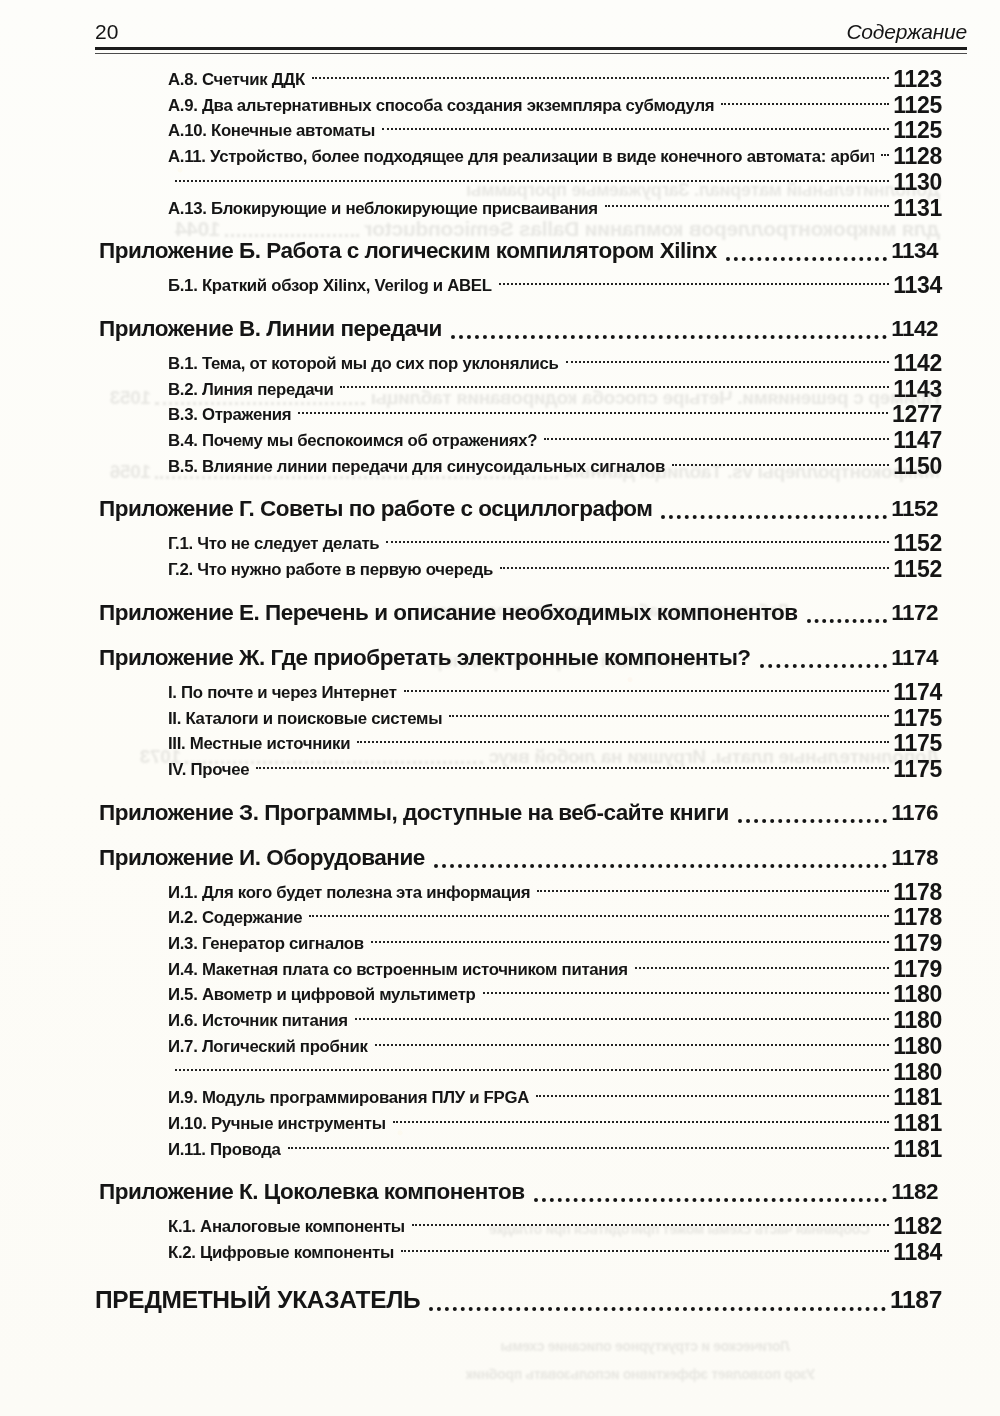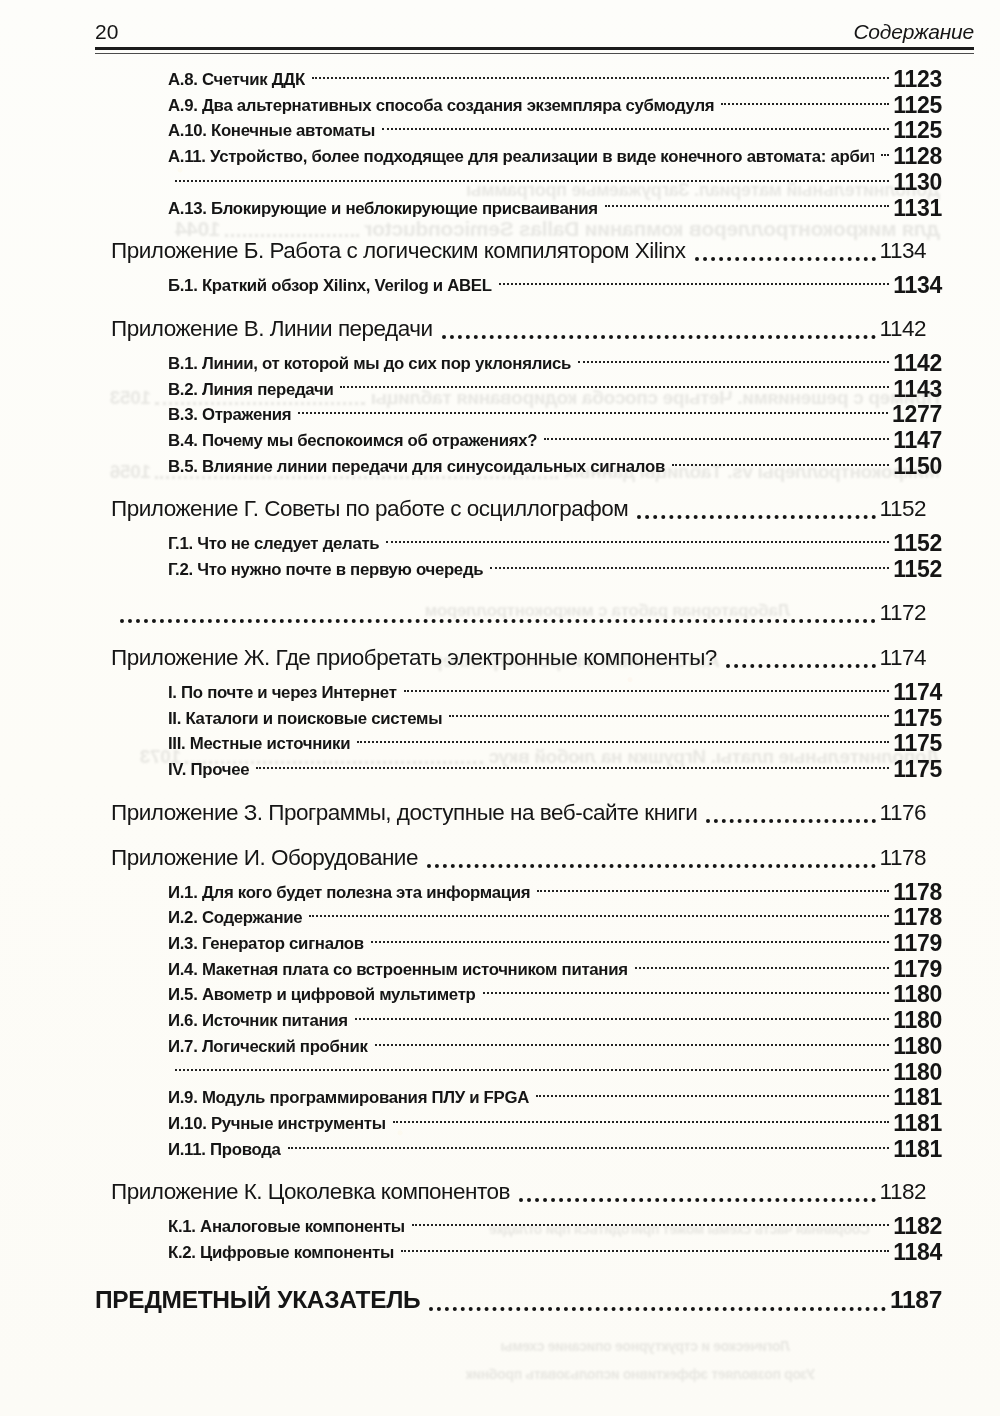--- a/index.html
+++ b/index.html
@@ -11,34 +11,34 @@
     background-image:
       radial-gradient(circle at 18% 12%, rgba(255,240,200,.18) 0 2px, transparent 3px),
       radial-gradient(circle at 63% 48%, rgba(255,220,200,.15) 0 2px, transparent 3px),
       radial-gradient(circle at 40% 80%, rgba(255,240,200,.15) 0 2px, transparent 3px),
       linear-gradient(180deg,#fdfdfa 0%, #fdfcf7 55%, #fcfbf6 100%);
     color:#151515;
     font-family:"Liberation Sans", sans-serif;
     overflow:hidden;
   }
   
-  .header{padding:20px 26px 0 95px;}
+  .header{padding:20px 33px 0 95px;}
   .header-row{display:flex;justify-content:space-between;align-items:flex-end;}
   .pagenum{font-size:21px;line-height:24px;font-weight:400;}
   .running{font-size:21px;line-height:24px;font-style:italic;font-weight:400;letter-spacing:-0.2px;}
   .rule{margin-top:3px;height:3px;border-top:3.5px solid #1c1c1c;border-bottom:1.5px solid #4c4c4c;}
   
   .toc{position:relative;z-index:2;padding:13px 58px 0 95px;}
   .row{display:flex;align-items:flex-end;}
   .row .t{white-space:nowrap;overflow:hidden;text-overflow:clip;}
   .row .dots{flex:1 1 auto;min-width:8px;border-bottom:2.3px dotted #222;margin:0 4px 4px 7px;}
   .row .p{white-space:nowrap;}
   .row.item{font-size:16.8px;font-weight:700;line-height:25.7px;letter-spacing:-0.3px;padding-left:73px;align-items:center;}
   .row.item .p{font-size:23px;}
-  .row.heading{font-size:22.5px;font-weight:400;line-height:30px;letter-spacing:-0.5px;margin:15px 16px 7px;justify-content:flex-end;}
+  .row.heading{font-size:22.5px;font-weight:700;line-height:30px;letter-spacing:-0.5px;margin:15px 4px 7px;justify-content:flex-end;}
   .row.heading .dots{border-bottom:4.5px dotted #151515;margin:0 4px 5px 9px;min-width:12px;}
   .row.index{font-size:24.5px;font-weight:700;line-height:32px;letter-spacing:-0.3px;margin:18px 0 7px;}
   .row.index .dots{border-bottom:4.5px dotted #151515;margin:0 4px 5px 9px;}
   
   .bleed{
     position:absolute;z-index:1;
     display:flex;align-items:flex-end;
     transform:scaleX(-1);
     opacity:.15;color:#6e6e68;font-weight:700;letter-spacing:-0.3px;
     filter:blur(1.1px);
@@ -98,21 +98,21 @@
         <span class="t">Б.1. Краткий обзор Xilinx, Verilog и ABEL</span>
         <span class="dots"></span>
         <span class="p">1134</span>
       </div>
       <div class="row heading">
         <span class="t">Приложение В. Линии передачи</span>
         <span class="dots"></span>
         <span class="p">1142</span>
       </div>
       <div class="row item">
-        <span class="t">В.1. Линии, от которой мы до сих пор уклонялись</span>
+        <span class="t">В.1. Тема, от которой мы до сих пор уклонялись</span>
         <span class="dots"></span>
         <span class="p">1142</span>
       </div>
       <div class="row item">
         <span class="t">В.2. Линия передачи</span>
         <span class="dots"></span>
         <span class="p">1143</span>
       </div>
       <div class="row item">
         <span class="t">В.3. Отражения</span>
@@ -133,25 +133,26 @@
         <span class="t">Приложение Г. Советы по работе с осциллографом</span>
         <span class="dots"></span>
         <span class="p">1152</span>
       </div>
       <div class="row item">
         <span class="t">Г.1. Что не следует делать</span>
         <span class="dots"></span>
         <span class="p">1152</span>
       </div>
       <div class="row item">
-        <span class="t">Г.2. Что нужно почте в первую очередь</span>
+        <span class="t">Г.2. Что нужно работе в первую очередь</span>
         <span class="dots"></span>
         <span class="p">1152</span>
       </div>
       <div class="row heading">
+        <span class="t">Приложение Е. Перечень и описание необходимых компонентов</span>
         <span class="dots"></span>
         <span class="p">1172</span>
       </div>
       <div class="row heading">
         <span class="t">Приложение Ж. Где приобретать электронные компоненты?</span>
         <span class="dots"></span>
         <span class="p">1174</span>
       </div>
       <div class="row item">
         <span class="t">I. По почте и через Интернет</span>

